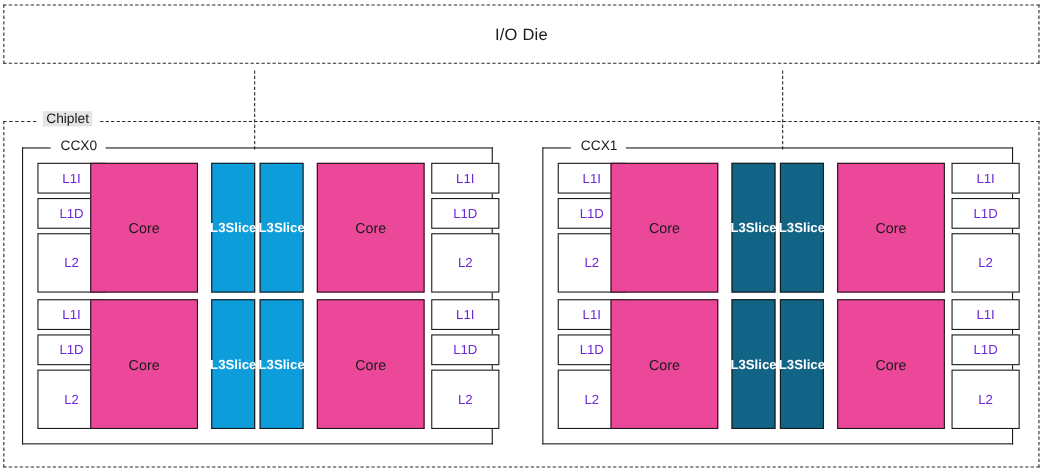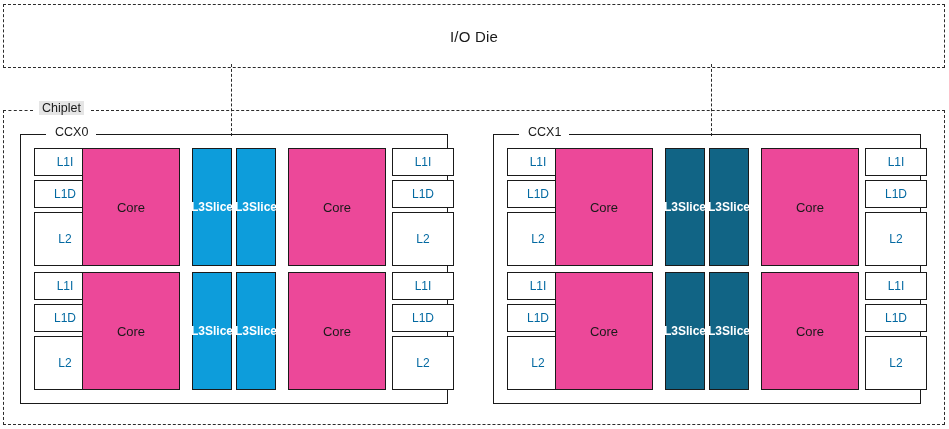--- a/index.html
+++ b/index.html
@@ -18,21 +18,21 @@
     background: #ffffff;
     overflow: hidden;
   }
 
   
   .io-die {
     position: absolute;
     left: 3px;
     top: 4px;
     width: 942px;
-    height: 64px;
+    height: 54px;
     border: 1.5px dashed #2b2b2b;
     box-sizing: border-box;
     display: flex;
     align-items: center;
     justify-content: center;
   }
   .io-die-label {
     font-size: 15px;
     color: #1a1a1a;
     letter-spacing: 0.2px;
@@ -154,21 +154,21 @@
     position: absolute;
     left: 0;
     width: 62px;
     box-sizing: border-box;
     border: 1.3px solid #1a1a1a;
     background: #ffffff;
     display: flex;
     align-items: center;
     justify-content: center;
     font-size: 12px;
-    color: #0369a1;
+    color: #6d28d9;
   }
   .cell-l1i { top: 0px;  height: 28px; }
   .cell-l1d { top: 32px; height: 28px; text-align: center; }
   .cell-l2  { top: 64px; height: 54px; text-align: center; }
 
   
   .core-box {
     position: absolute;
     top: 0;
     width: 98px;

